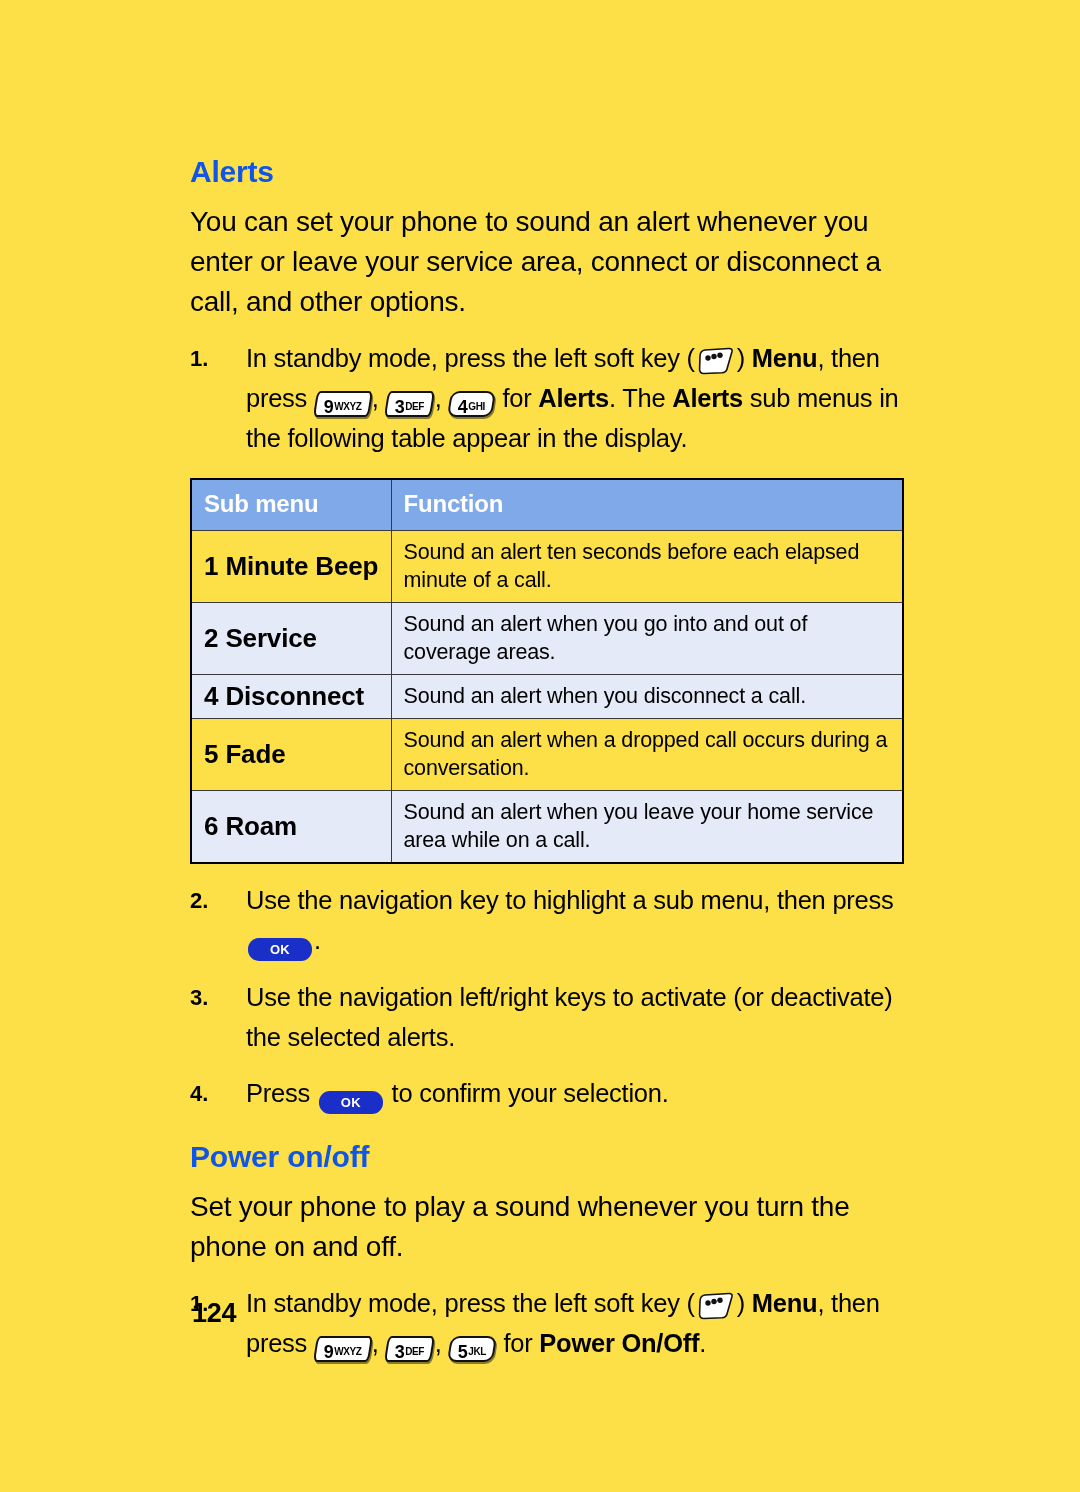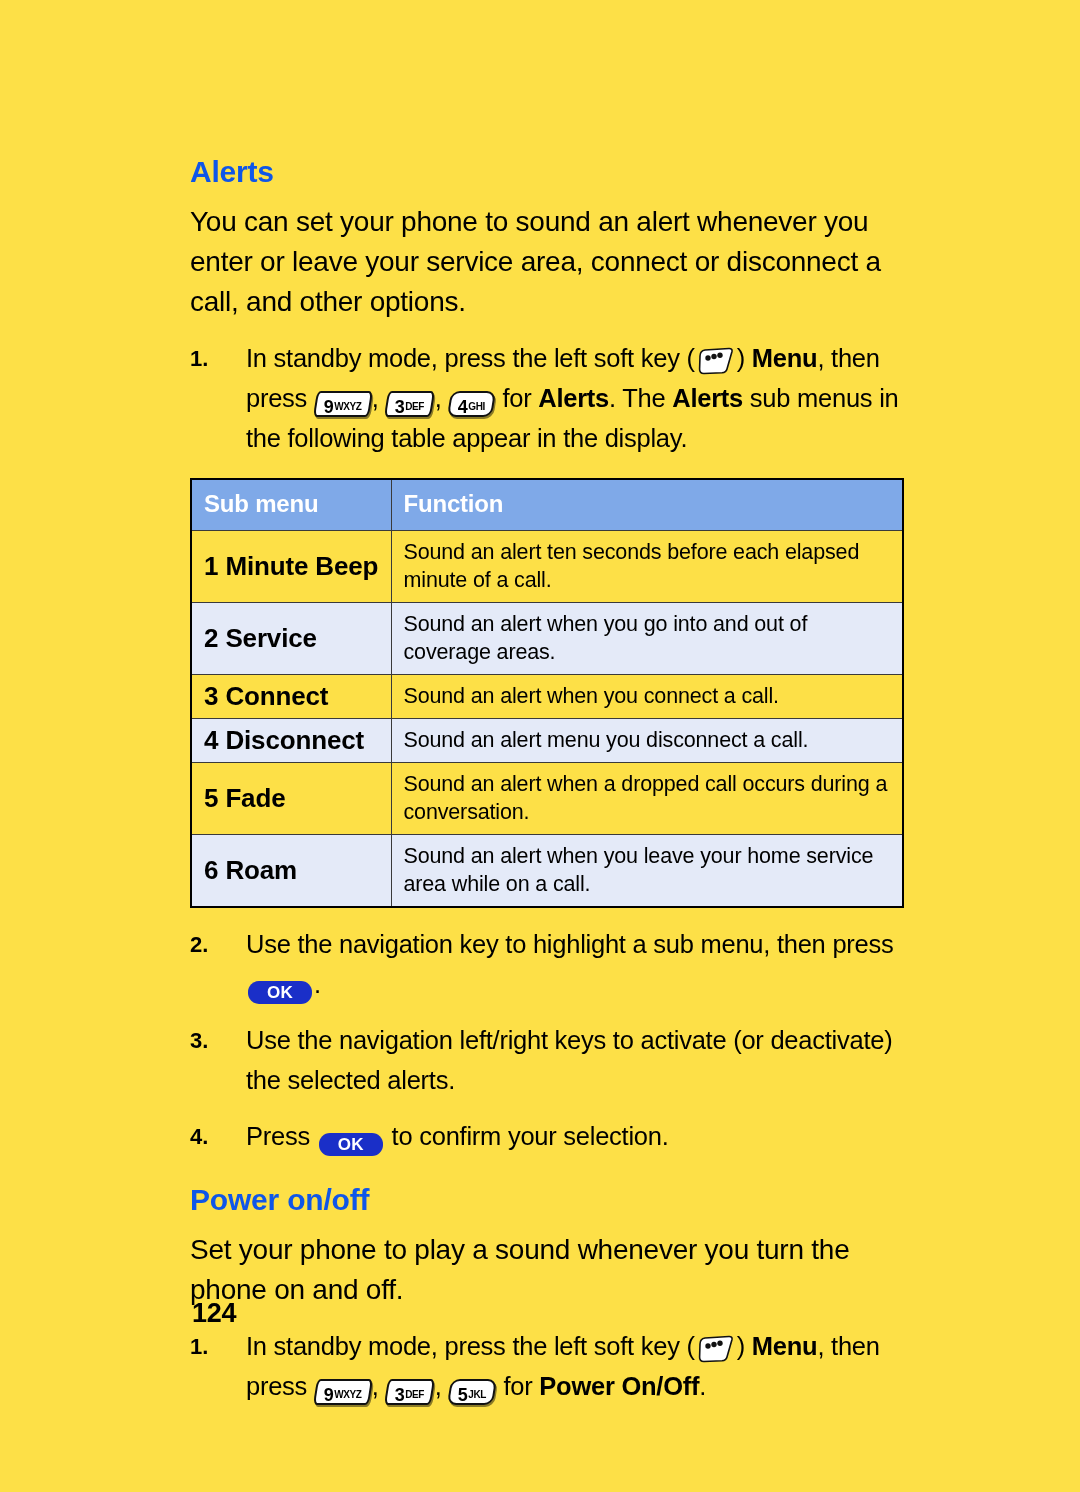--- a/index.html
+++ b/index.html
@@ -113,21 +113,21 @@
   .okkey {
     display: inline-block;
     vertical-align: -5px;
     background: #1a2fc8;
     border-radius: 11px;
     width: 64px;
     height: 23px;
     line-height: 23px;
     text-align: center;
     color: #ffffff;
-    font-size: 17px;
+    font-size: 13px;
     font-weight: bold;
     letter-spacing: 0.2px;
     margin: 0 2px;
   }
 
   
   .softkey-icon {
     display: inline-block;
     vertical-align: -8px;
     width: 40px;
@@ -218,27 +218,23 @@
       </thead>
       <tbody>
           <tr>
             <td class="sub">1 Minute Beep</td>
             <td>Sound an alert ten seconds before each elapsed minute of a call.</td>
           </tr>
           <tr class="alt">
             <td class="sub">2 Service</td>
             <td>Sound an alert when you go into and out of coverage areas.</td>
           </tr>
-          <tr>
-            <td class="sub">3 Connect</td>
-            <td>Sound an alert when you connect a call.</td>
-          </tr>
           <tr class="alt">
             <td class="sub">4 Disconnect</td>
-            <td>Sound an alert menu you disconnect a call.</td>
+            <td>Sound an alert when you disconnect a call.</td>
           </tr>
           <tr>
             <td class="sub">5 Fade</td>
             <td>Sound an alert when a dropped call occurs during a conversation.</td>
           </tr>
           <tr class="alt">
             <td class="sub">6 Roam</td>
             <td>Sound an alert when you leave your home service area while on a call.</td>
           </tr>
         </tbody>

